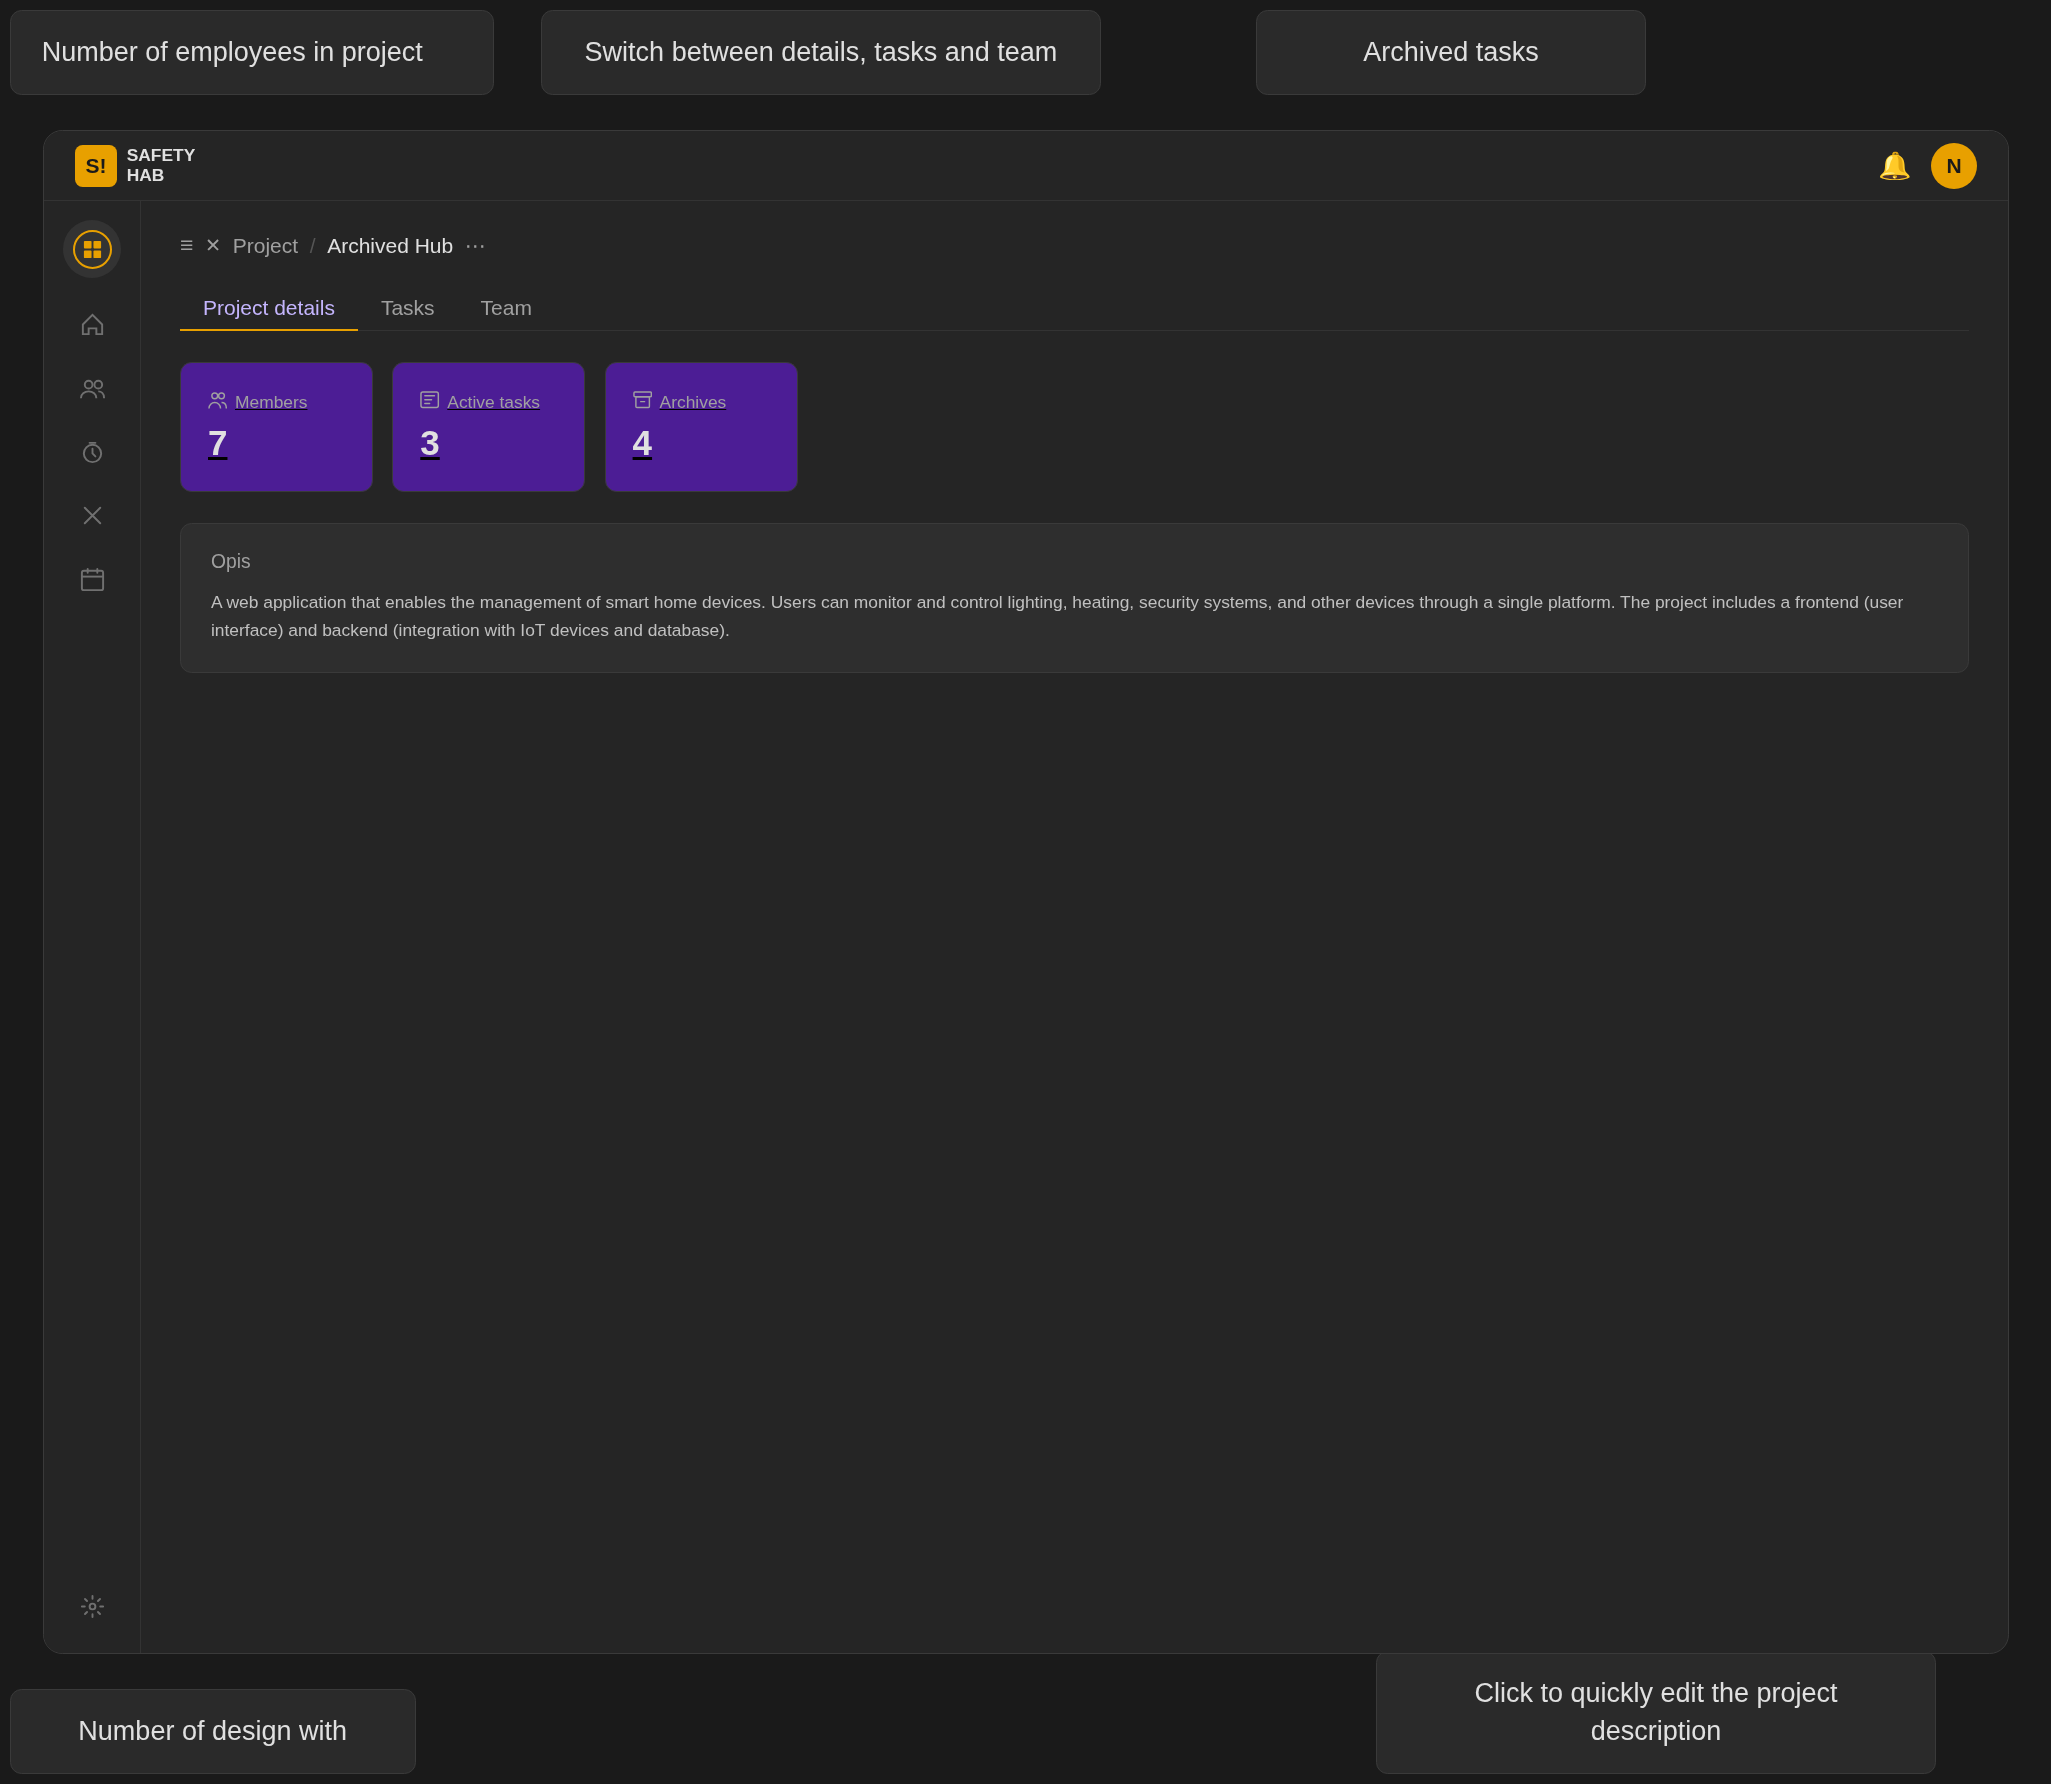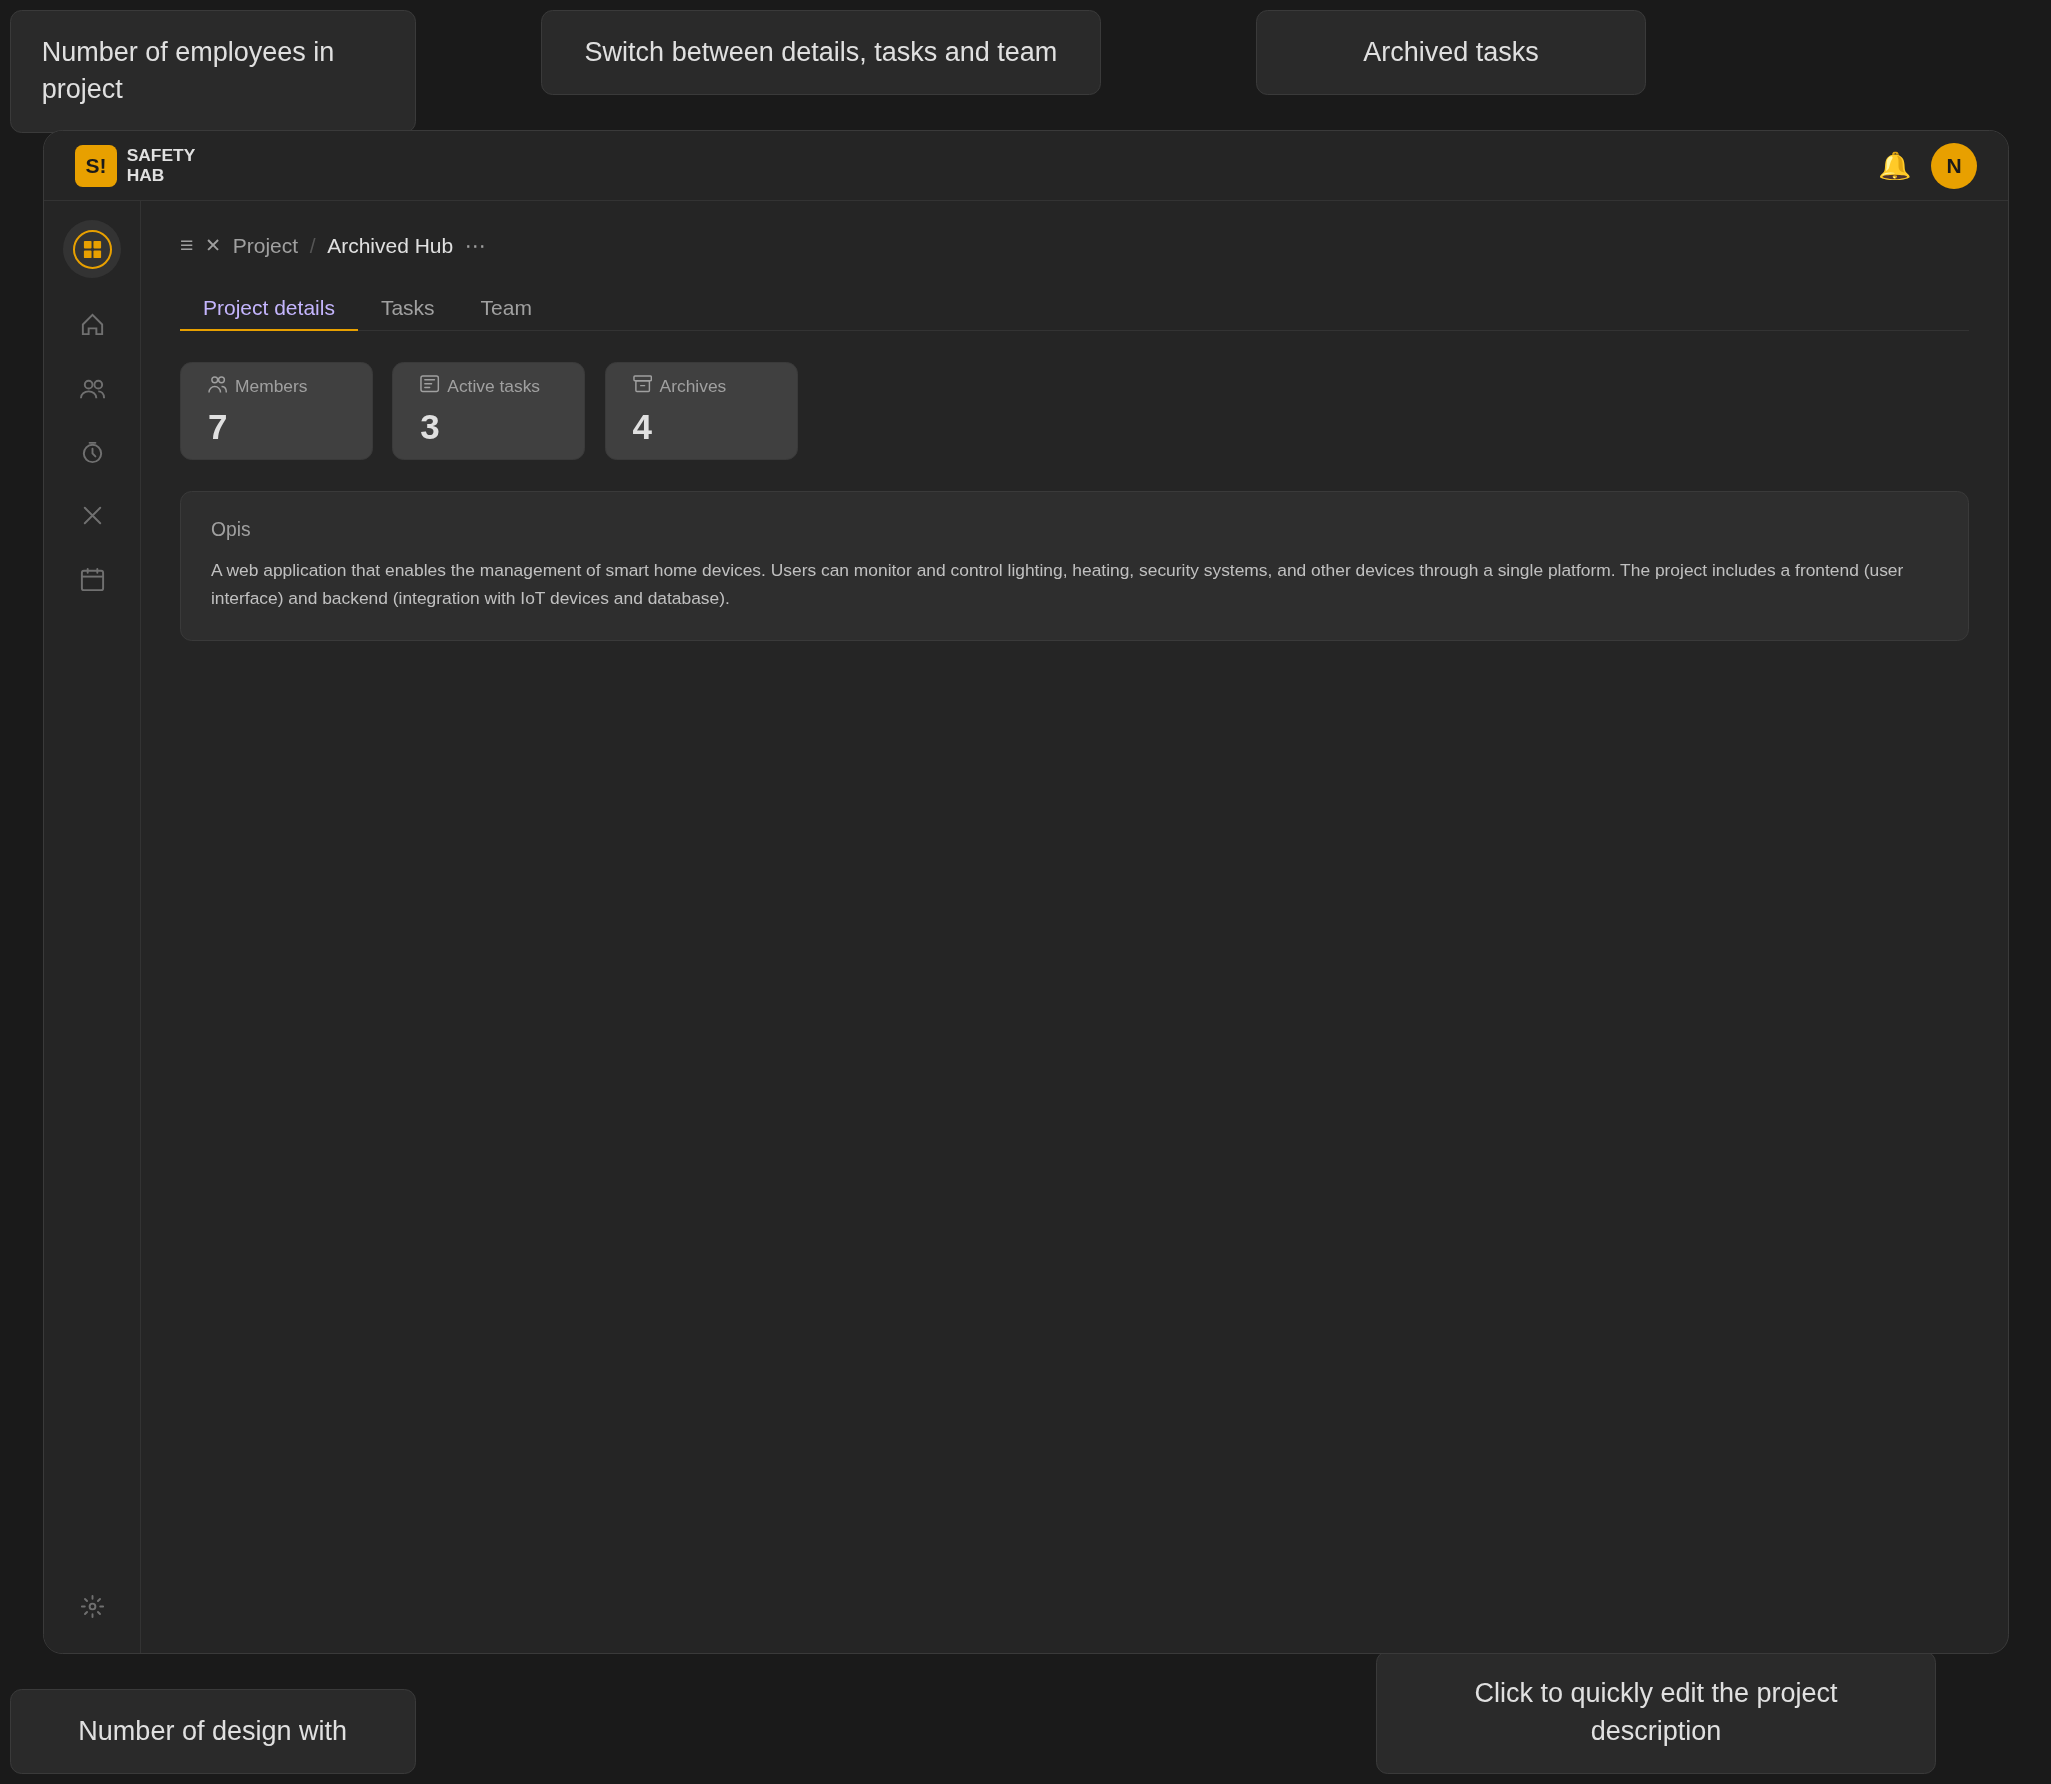--- a/index.html
+++ b/index.html
@@ -21,21 +21,21 @@
       border-radius: 11.6px;
       color: #e0e0e0;
       font-size: 27px;
       padding: 23px 31px;
       line-height: 1.4;
     }
 
     .tooltip-top-left {
       top: 9.7px;
       left: 9.7px;
-      width: 406px;
+      width: 484px;
     }
 
     .tooltip-top-center {
       top: 9.7px;
       left: 541px;
       width: 560px;
       text-align: center;
     }
 
     .tooltip-top-right {
@@ -287,25 +287,26 @@
     }
 
     
     .stats-row {
       display: flex;
       gap: 19.3px;
       margin-bottom: 31px;
     }
 
     .stat-card {
-      background: #404040;
+      background: #4c1d95;
       border: 1px solid #3a3a3a;
       border-radius: 11.6px;
-      padding: 12px 27px;
+      padding: 28px 27px;
       min-width: 193px;
+      text-decoration: underline;
     }
 
     .stat-card-label {
       display: flex;
       align-items: center;
       gap: 7.7px;
       color: #a0a0a0;
       font-size: 17.4px;
       margin-bottom: 9.7px;
     }

